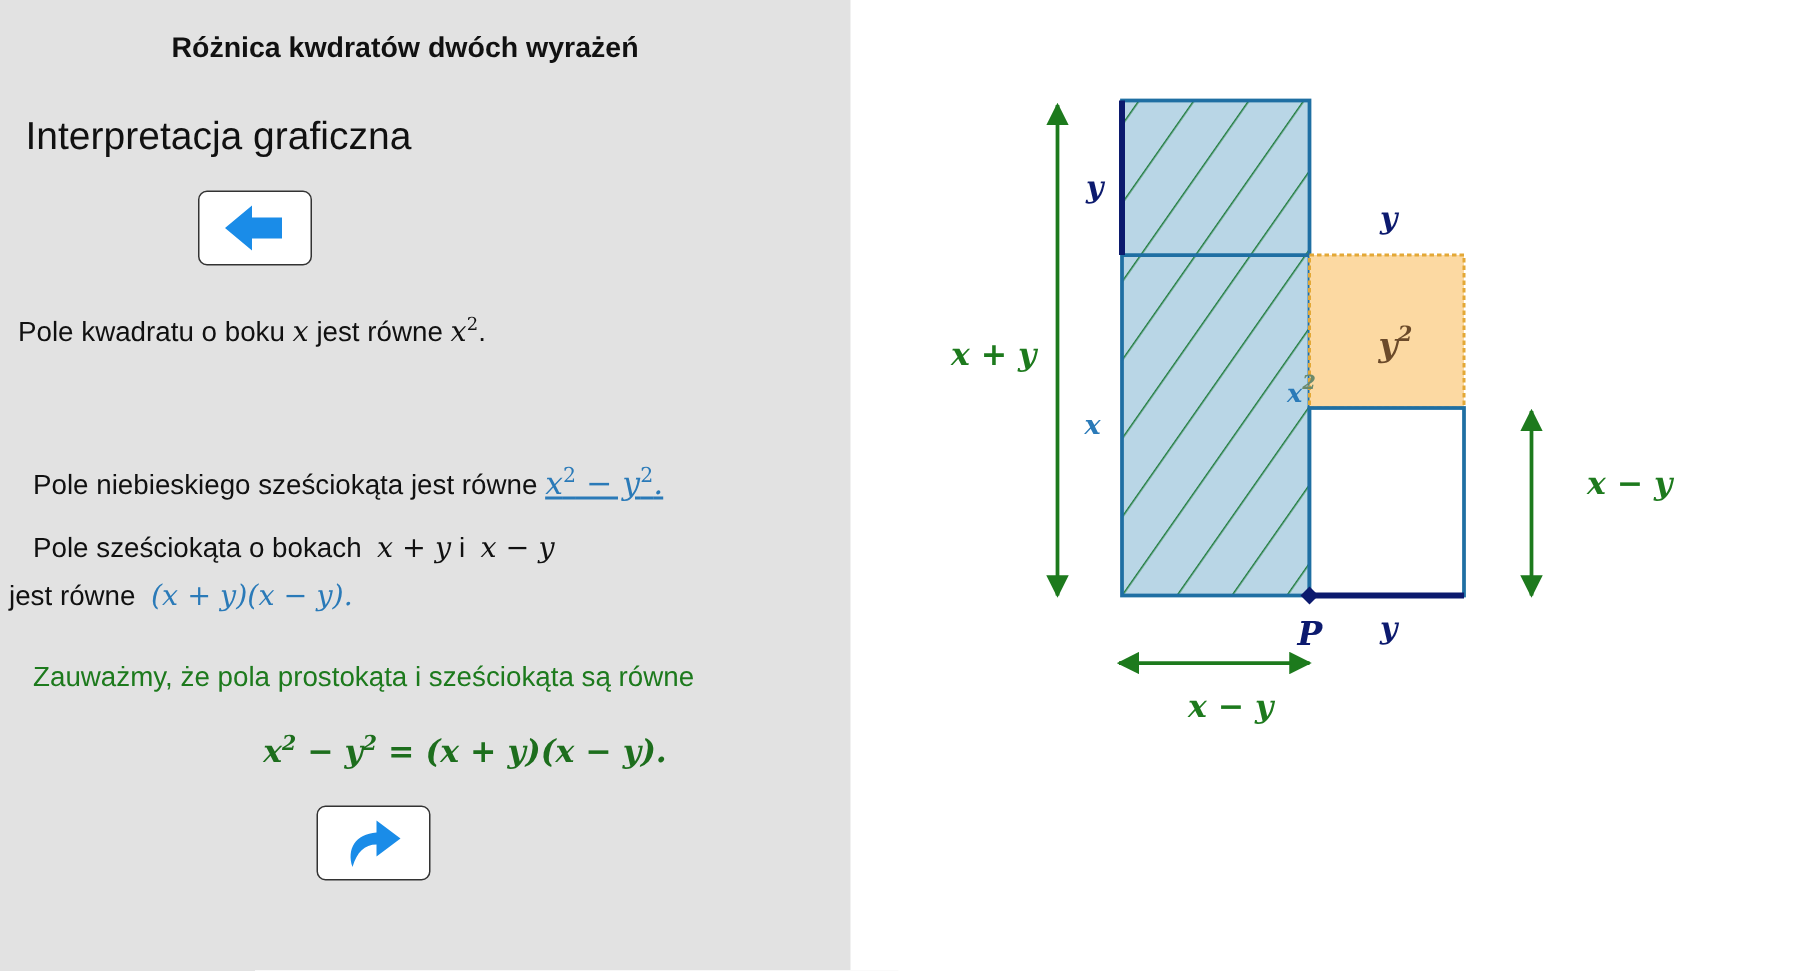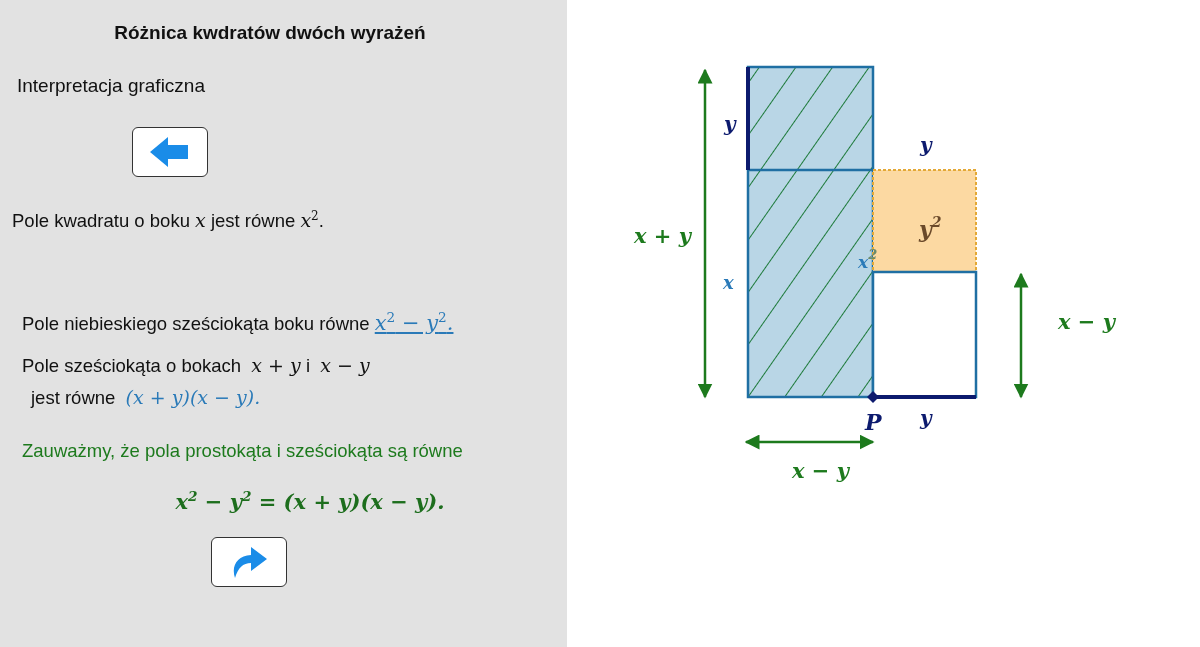--- a/index.html
+++ b/index.html
@@ -1,20 +1,20 @@
 <!DOCTYPE html>
 <html><head>
 <meta charset="utf-8">
 <style>
   html, body { margin: 0; padding: 0; }
   body { width: 1200px; height: 647px; position: relative; overflow: hidden; background: #ffffff; font-family: "Liberation Sans", sans-serif; }
   .left-panel { position: absolute; left: 0; top: 0; width: 567px; height: 647px; background: #e2e2e2; padding-left: 32px; }
   .right-panel { position: absolute; left: 567px; top: 0; width: 633px; height: 647px; background: #ffffff; }
   .title { position: absolute; left: 0; width: 540px; top: 22px; text-align: center; font-weight: bold; font-size: 19px; color: #111; }
-  .subtitle { position: absolute; left: 17px; top: 75px; font-size: 19px; color: #111; }
+  .subtitle { position: absolute; left: 17px; top: 75px; font-size: 26px; color: #111; }
   .btn { position: absolute; background: #fff; border: 1.5px solid #333; border-radius: 6px; box-sizing: border-box; cursor: pointer; display: flex; align-items: center; justify-content: center; }
   .btn-back { left: 132px; top: 127px; width: 76px; height: 50px; }
   .btn-next { left: 211px; top: 537px; width: 76px; height: 50px; }
   .txt { position: absolute; font-size: 18.5px; color: #111; white-space: nowrap; }
   .math { font-family: "DejaVu Serif", serif; font-style: italic; font-size: 19px; }
   .math-up { font-family: "DejaVu Serif", serif; font-style: normal; }
   .blue { color: #2a7ab8; }
   .eq-final { position: absolute; left: 0; width: 540px; top: 488px; text-align: center; font-family: "DejaVu Serif", serif; font-weight: bold; font-style: italic; font-size: 21px; color: #1d6e1d; margin-left: 40px; }
   .note { position: absolute; left: 22px; top: 440px; font-size: 18.5px; color: #1d7a1d; }
   sup { font-size: 0.65em; }
@@ -32,28 +32,28 @@
       <polygon points="2,17 20,2 20,10 40,10 40,24 20,24 20,32" fill="#1a8ce8"></polygon>
     </svg>
   </div>
 
   <div class="txt" style="left:12px; top:209px;">
     <span>Pole kwadratu o boku </span><span class="math">x</span><span> jest  równe </span><span class="math">x</span><sup class="math-up">2</sup><span>.</span>
   </div>
 
 
   <div class="txt" style="left:22px; top:309px;">
-    <span>Pole niebieskiego sześciokąta  boku równe </span><span class="math blue" style="font-size:21px;text-decoration:underline;"><span>x</span><sup class="math-up">2</sup><span> − y</span><sup class="math-up">2</sup><span>.</span></span>
+    <span>Pole niebieskiego sześciokąta  jest równe </span><span class="math blue" style="font-size:21px;text-decoration:underline;"><span>x</span><sup class="math-up">2</sup><span> − y</span><sup class="math-up">2</sup><span>.</span></span>
   </div>
 
   <div class="txt" style="left:22px; top:354px;">
     <span>Pole sześciokąta  o bokach </span>&nbsp;<span class="math">x + y</span><span> i </span>&nbsp;<span class="math">x − y</span>
   </div>
 
-  <div class="txt" style="left:31px; top:386px;text-align:right;">
+  <div class="txt" style="left:6px; top:386px;text-align:right;">
     <span>jest równe </span>&nbsp;<span class="math blue">(x + y)(x − y).</span>
   </div>
 
   <div class="note">Zauważmy, że pola prostokąta i sześciokąta są równe</div>
 
   <div class="eq-final">
     <span>x</span><sup>2</sup><span> − y</span><sup>2</sup><span> = (x + y)(x − y).</span>
   </div>
 
   <div class="btn btn-next">

